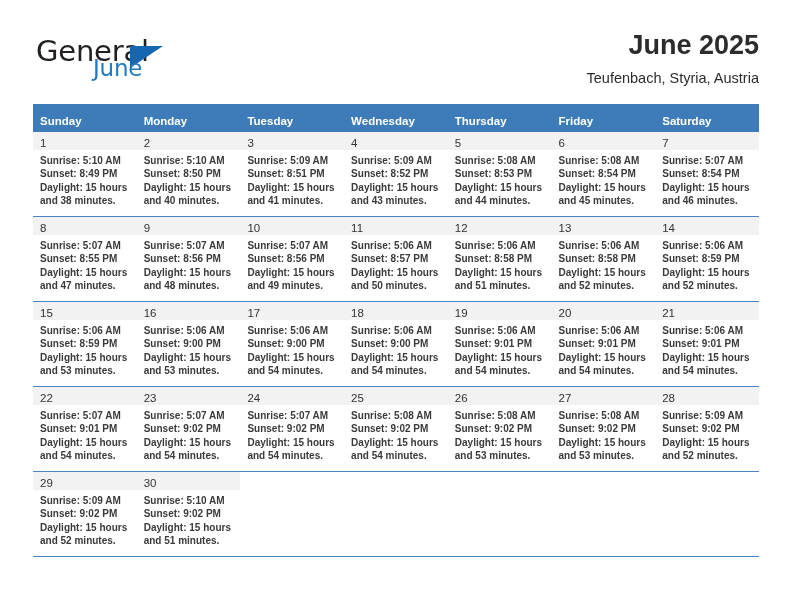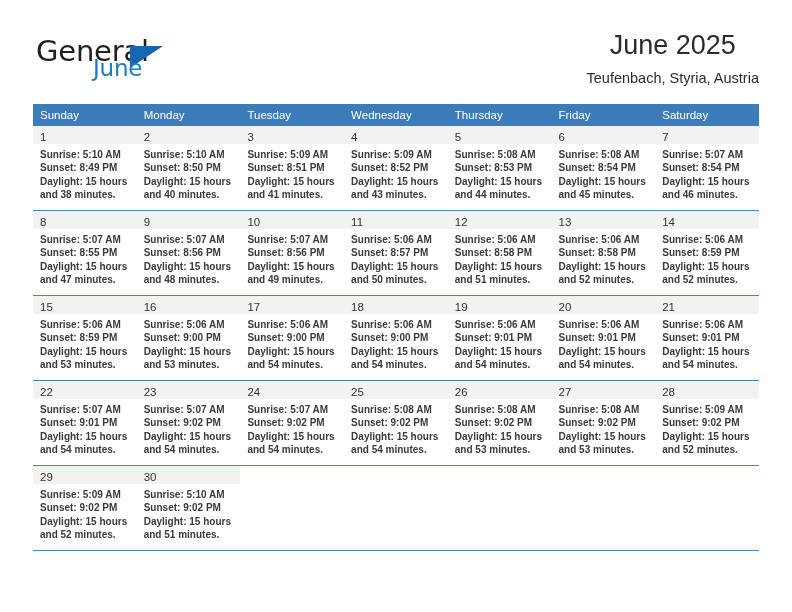--- a/index.html
+++ b/index.html
@@ -68,23 +68,22 @@
     position: absolute;
     right: 0;
     top: 0;
     text-align: right;
   }
   .title {
     font-size: 27px;
     color: #2c2c2c;
     line-height: 34px;
     white-space: nowrap;
-    font-weight: normal;
+    font-weight: bold;
     margin: 0;
-    text-align: center;
   }
   .subtitle {
     font-size: 14.5px;
     color: #2c2c2c;
     line-height: 20px;
     margin: 6px 0 0 0;
     white-space: nowrap;
     font-weight: normal;
   }
 
@@ -94,23 +93,23 @@
     left: 33px;
     top: 104px;
     width: 726px;
     border-collapse: collapse;
     table-layout: fixed;
   }
   .calendar th {
     background: #3e7cb9;
     color: #ffffff;
     font-size: 11.5px;
-    font-weight: normal;
+    font-weight: bold;
     text-align: left;
-    padding: 5px 0 5px 7px;
+    padding: 11px 0 5px 7px;
     height: 11px;
     border: none;
   }
   .calendar td {
     vertical-align: top;
     padding: 0;
     border: none;
     width: 103.71px;
     height: 84px;
     background: #ffffff;

